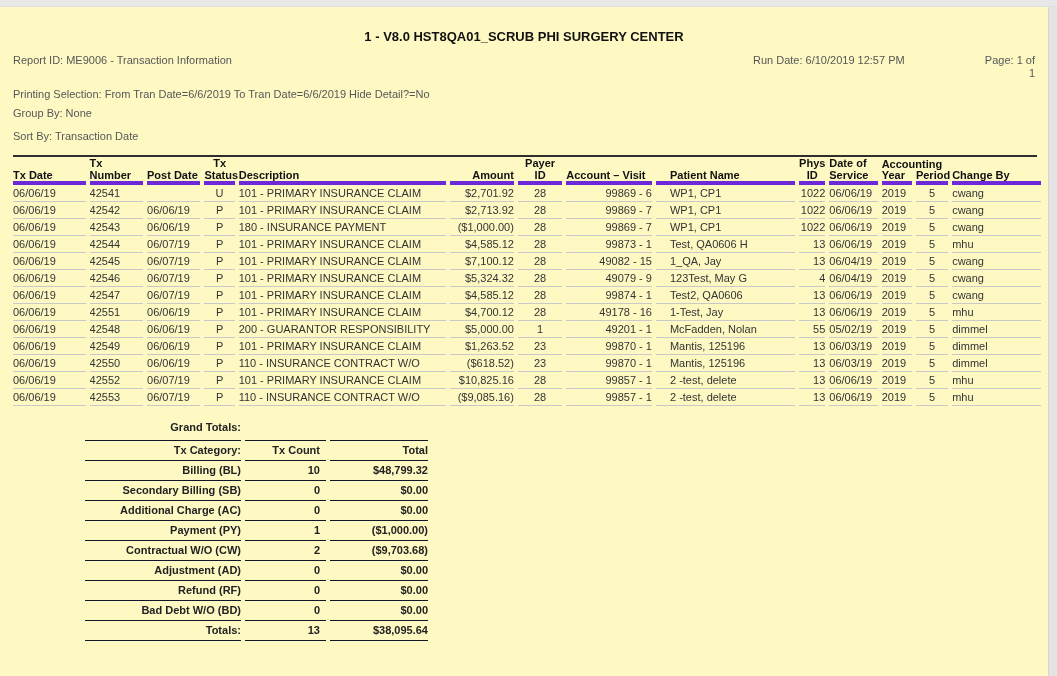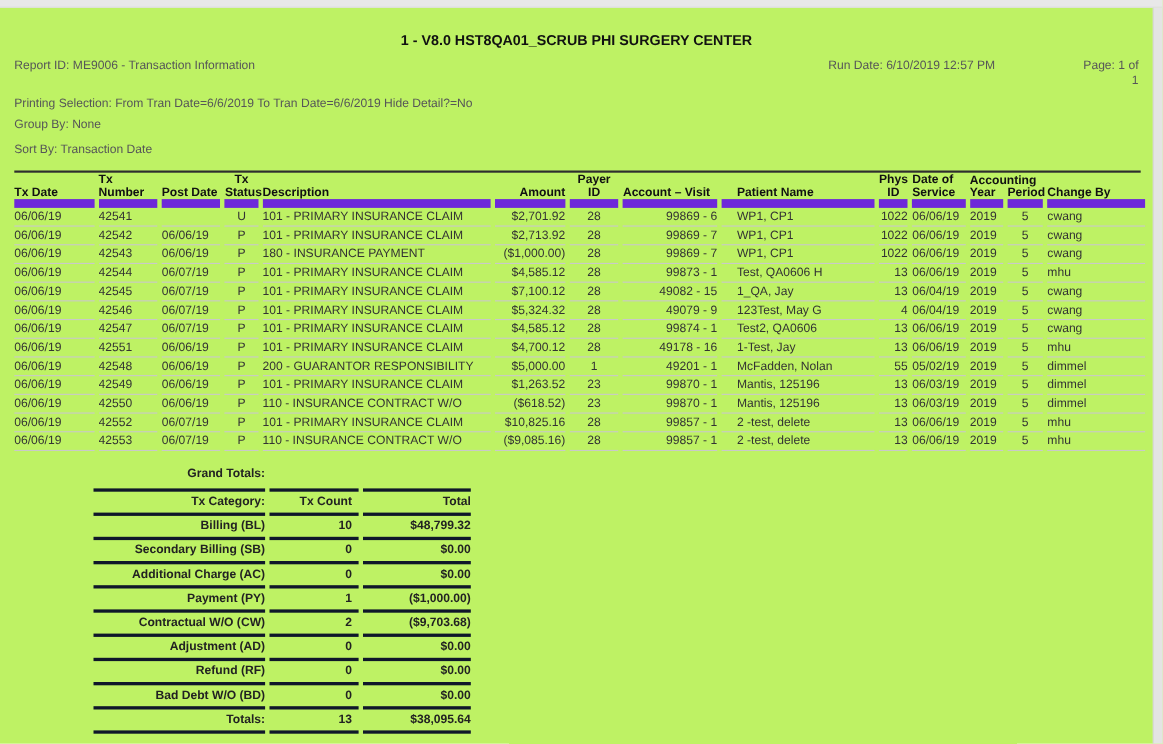--- a/index.html
+++ b/index.html
@@ -2,21 +2,21 @@
 <html><head>
 <meta charset="utf-8">
 <style>
   * { margin: 0; padding: 0; box-sizing: border-box; }
   html, body { background: #ffffff; }
   body {
     font-family: "Liberation Sans", "DejaVu Sans", sans-serif;
     width: 1057px; height: 676px;
     position: relative; overflow: hidden;
   }
-  .screen { position: absolute; inset: 0; background: #bef264; }
+  .screen { position: absolute; inset: 0; background: #fef9c3; }
   .top-strip {
     position: absolute; top: 0; left: 0; right: 0; height: 7px;
     background: #e8e8e8; border-bottom: 1px solid #dedede;
   }
   .right-strip {
     position: absolute; top: 7px; right: 0; bottom: 0; width: 9px;
     background: #e4e4e4; border-left: 1px solid #d6d6d6;
   }
   .page { position: absolute; top: 7px; left: 0; width: 1048px; }
 
@@ -44,21 +44,21 @@
   }
 
   table.tx-table {
     table-layout: fixed; border-collapse: separate; border-spacing: 4px 0;
     margin-left: 9px; width: 1036px;
     font-size: 11px; color: #333;
   }
   table.tx-table th {
     font-weight: bold; color: #111;
     vertical-align: bottom; height: 26px;
-    border-bottom: 8px solid #6d28d9;
+    border-bottom: 4px solid #6d28d9;
     white-space: pre-line; line-height: 12px;
     padding: 0; position: relative; overflow: visible;
   }
   table.tx-table td {
     height: 16px; line-height: 16px; white-space: nowrap; overflow: hidden;
     border-bottom: 1px solid #c9c9c9; padding: 0;
   }
   .acct-group {
     position: absolute; top: 1px; left: 0; white-space: nowrap;
     font-weight: bold; color: #111;
@@ -69,21 +69,21 @@
   .a-r { text-align: right; }
 
   .gt-wrap { margin-top: 8px; }
   .gt-label-cell { vertical-align: bottom; }
   table.gt-table {
     table-layout: fixed; border-collapse: separate; border-spacing: 4px 0;
     margin-left: 81px; width: 351px;
     font-size: 11px; font-weight: bold; color: #222;
   }
   table.gt-table th, table.gt-table td {
-    border-bottom: 3px solid #0f172a; padding: 0;
+    border-bottom: 1px solid #0f172a; padding: 0;
     height: 19px; line-height: 19px; white-space: nowrap;
   }
   table.gt-table thead tr.gt-title-row td { height: 23px; line-height: 26px; }
   .t-cat { text-align: right; }
   .t-num { text-align: right; padding-right: 6px !important; }
   .t-total { text-align: right; }
 </style>
 </head>
 <body>
 

